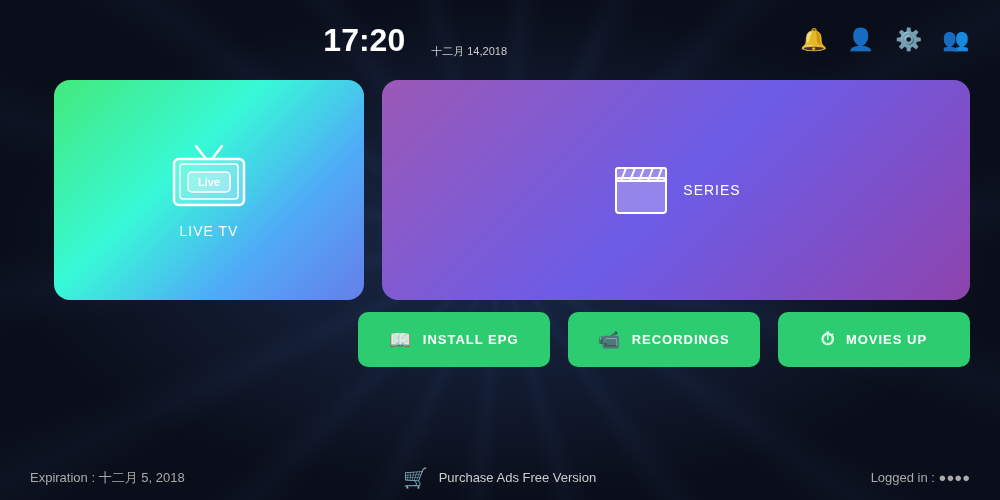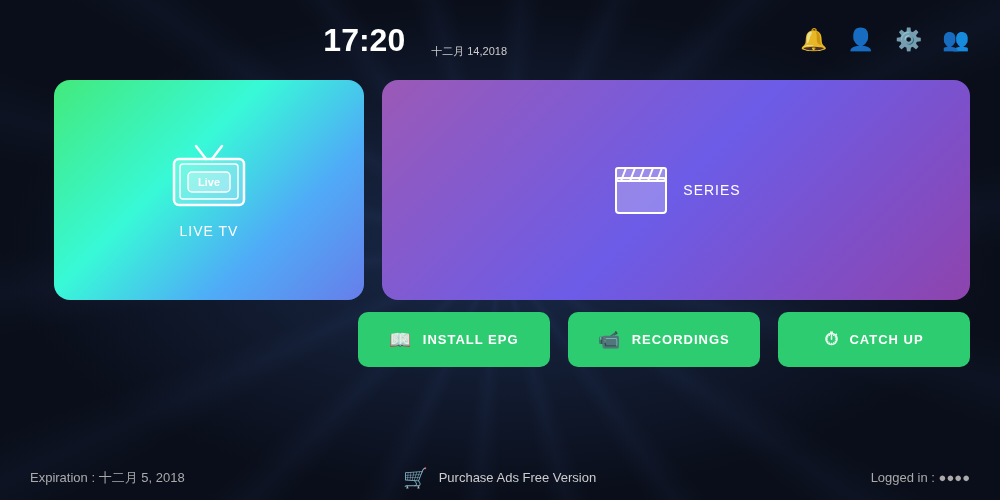--- a/index.html
+++ b/index.html
@@ -327,21 +327,21 @@
         <span>INSTALL EPG</span>
       </div>
 
       <div class="action-btn">
         <span class="btn-icon">📹</span>
         <span>RECORDINGS</span>
       </div>
 
       <div class="action-btn">
         <span class="btn-icon">⏱</span>
-        <span>CATCH UP</span>
+        <span>MOVIES UP</span>
       </div>
 
     </div>
 
   </div>
 
   <div class="footer">
 
     <div class="footer-left">
       <span>Expiration : 十二月 5, 2018</span>

